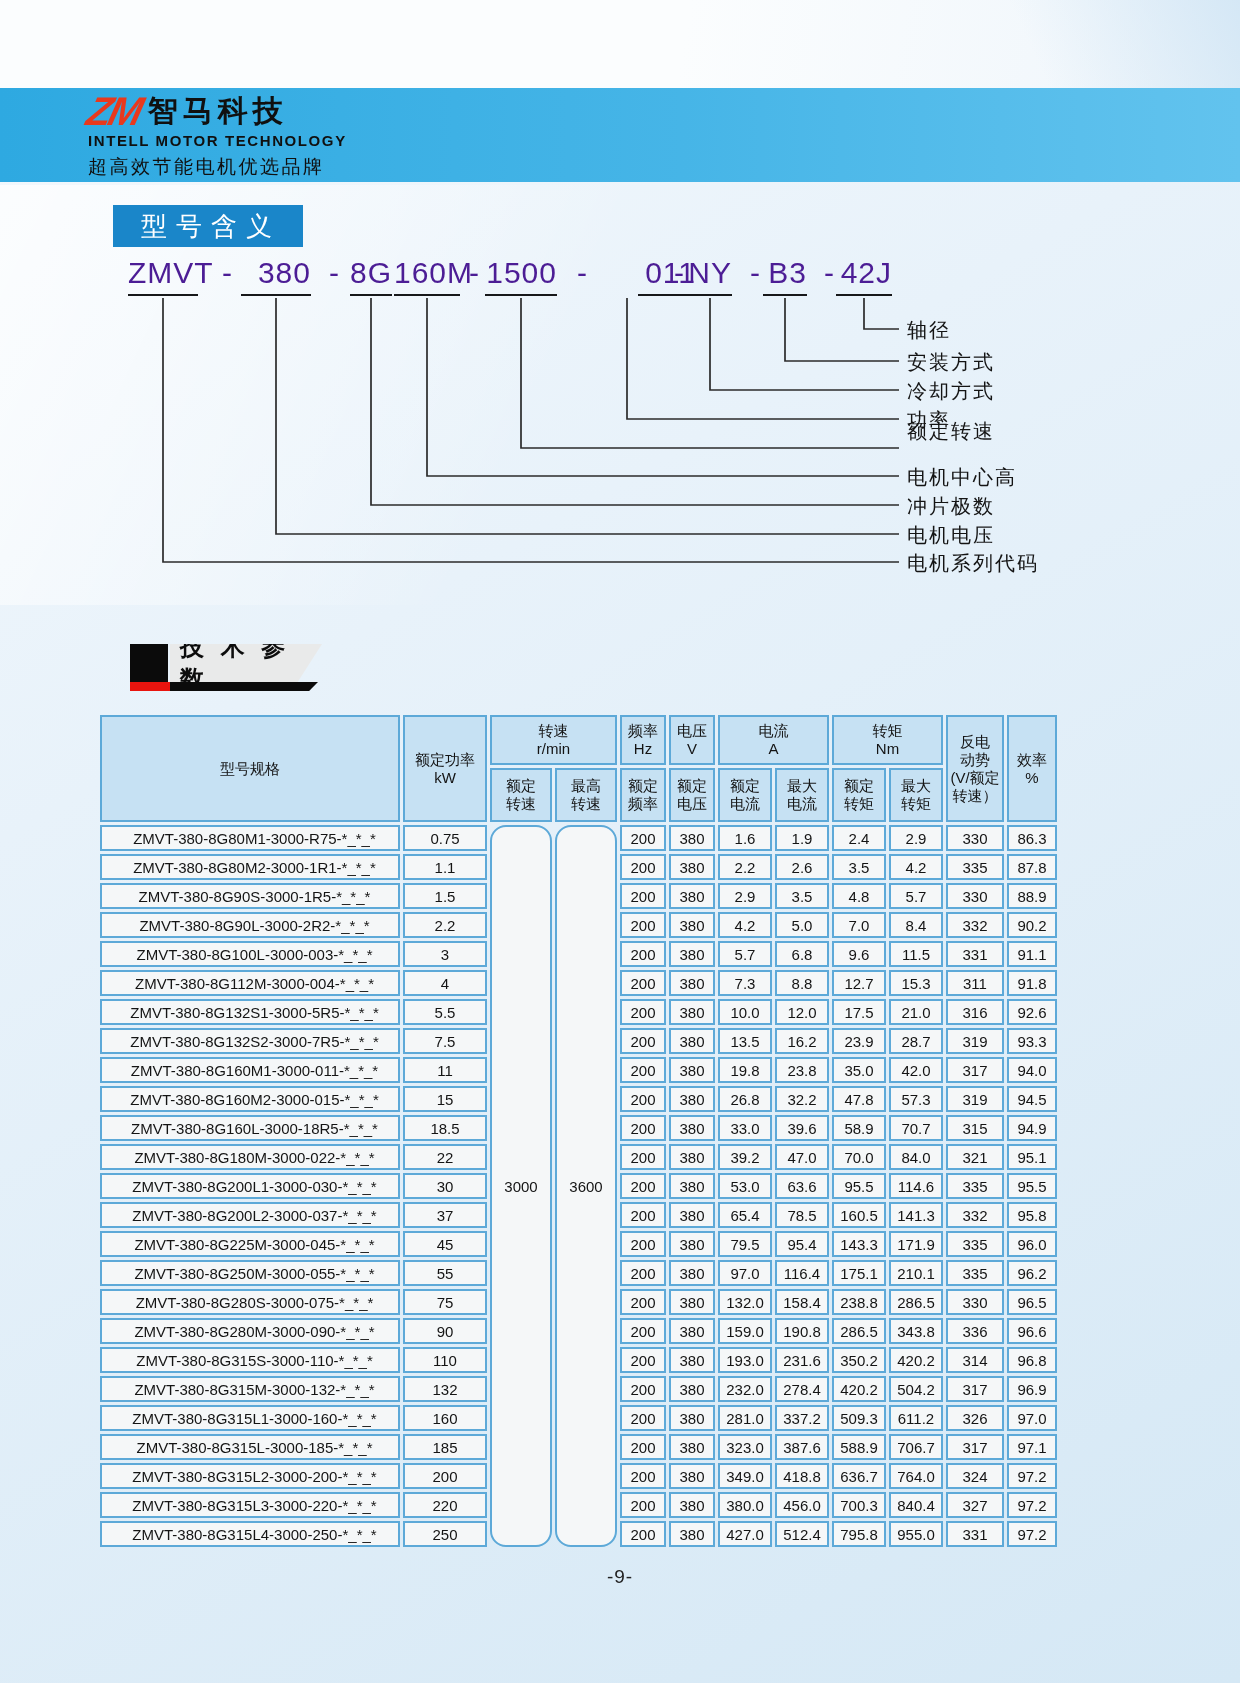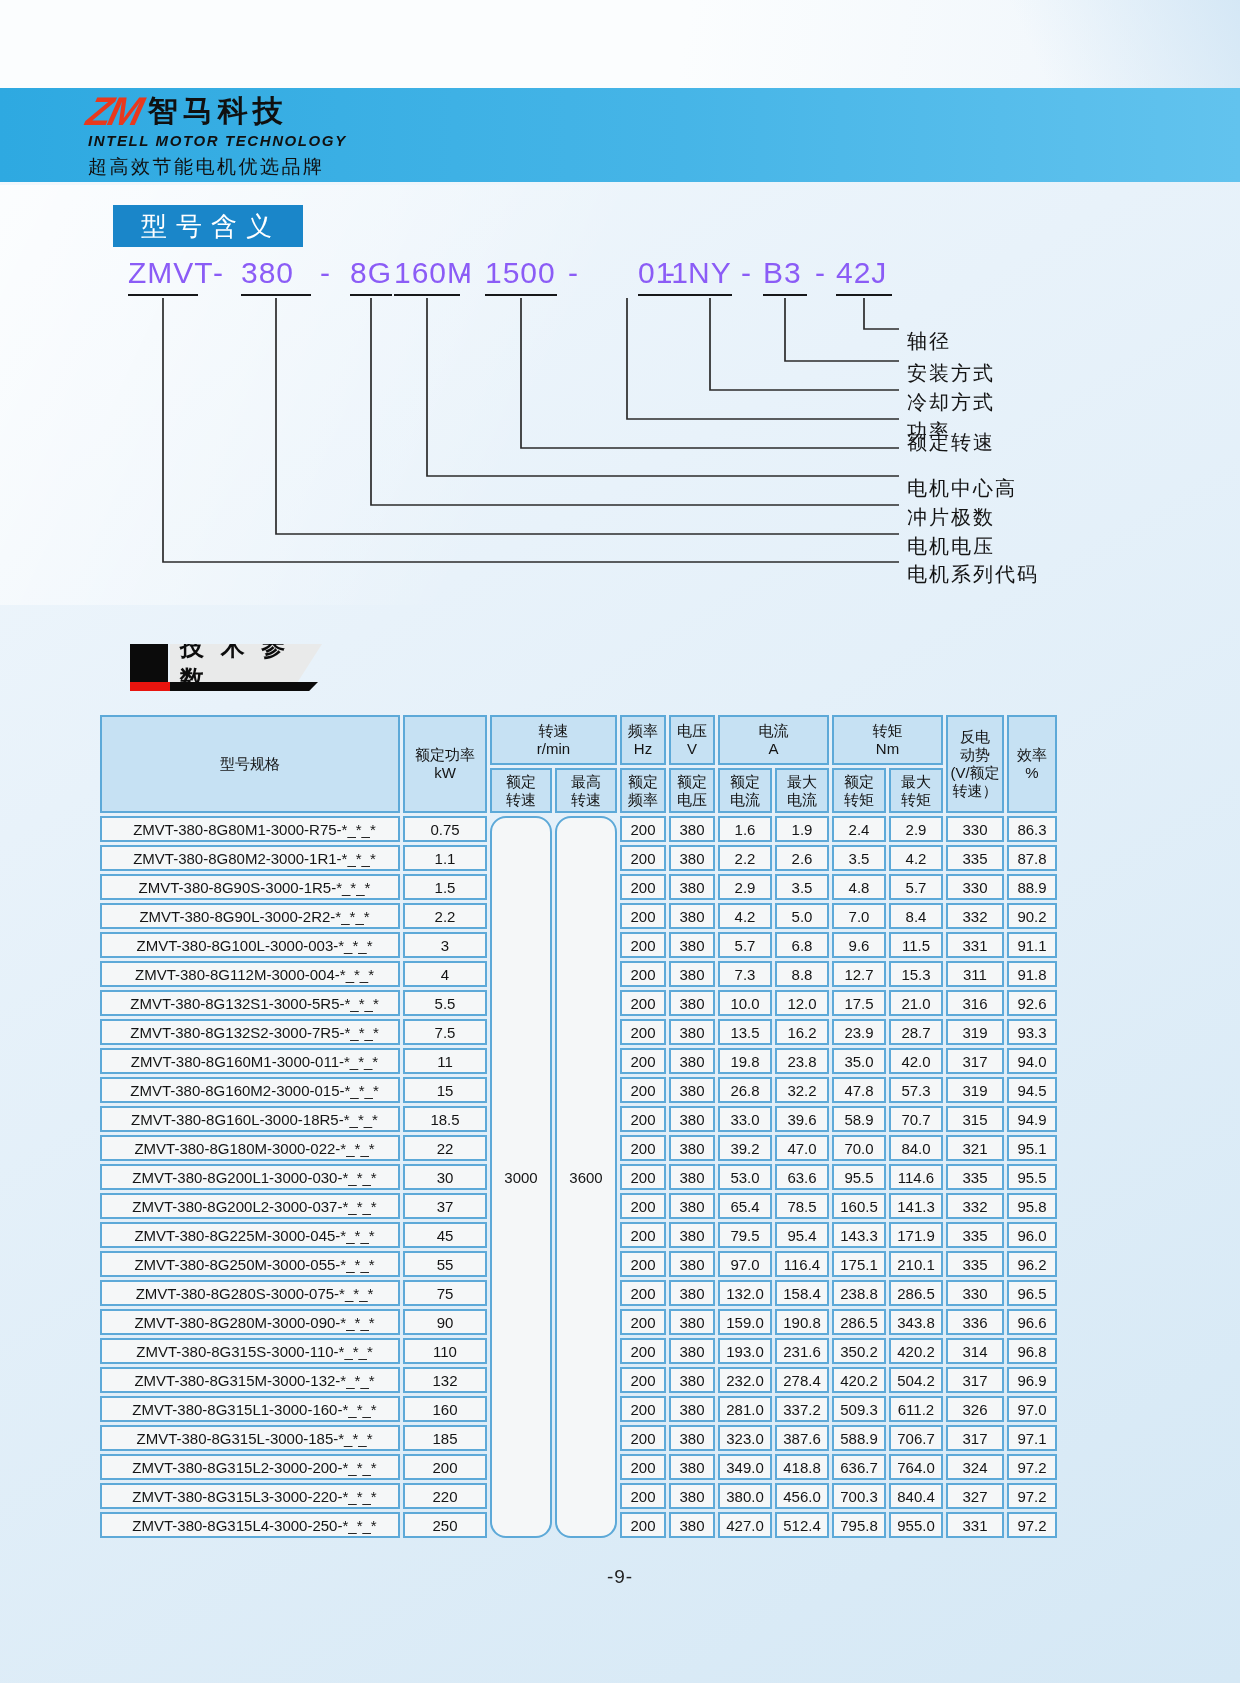--- a/index.html
+++ b/index.html
@@ -20,34 +20,34 @@
            background: linear-gradient(115deg, rgba(255,255,255,.75) 0%, rgba(255,255,255,0) 45%); }
 
   
   .band { position:absolute; top:88px; left:0; width:1240px; height:94px;
           background: linear-gradient(90deg,#2ea9e1 0%, #46b5e7 55%, #62c3ee 100%); }
   .logo-wrap { position:absolute; left:88px; top:3px; }
   .logo-row { display:flex; align-items:center; }
   .logo-mark { color:#e8391d; font-style:italic; font-weight:bold; font-size:40px;
                transform: skewX(-14deg); letter-spacing:-3px; line-height:40px; margin-right:8px; }
   .logo-cn { font-size:30px; font-weight:bold; letter-spacing:5px; color:#101010; line-height:40px; }
-  .logo-en { font-size:15px; font-weight:bold; font-style:italic; letter-spacing:1.6px; color:#101010; margin-top:1px; }
+  .logo-en { font-size:15px; font-weight:bold; letter-spacing:1.6px; color:#101010; margin-top:1px; }
   .logo-slogan { font-size:19px; letter-spacing:2.5px; color:#101010; margin-top:5px; }
 
   
   .model-title { position:absolute; left:113px; top:205px; width:190px; height:42px;
                  background:#1a86c9; color:#ffffff; font-size:26px; letter-spacing:9px;
                  display:flex; align-items:center; justify-content:center; padding-left:6px; }
 
   .code-diagram { position:absolute; left:115px; top:254px; width:1060px; height:330px; }
   .code-seg, .code-dash {
       position:absolute; top:0; height:42px; line-height:38px;
-      font-size:30px; color:#8b5cf6; text-align:left; letter-spacing:1px; }
+      font-size:30px; color:#4c1d95; text-align:right; letter-spacing:1px; }
   .code-seg { border-bottom:2.5px solid #17181a; }
-  .code-label { position:absolute; left:792px; font-size:20px; letter-spacing:2px; color:#141414; white-space:nowrap;margin-top:11px; }
+  .code-label { position:absolute; left:792px; font-size:20px; letter-spacing:2px; color:#141414; white-space:nowrap; }
   .code-lines { position:absolute; left:0; top:0; }
 
   
   .tech-title { position:absolute; left:97px; top:644px; width:230px; height:52px;margin-left:33px; }
   .tech-sq { position:absolute; left:0; top:0; width:38px; height:38px; background:#0b0b0b; }
   .tech-red { position:absolute; left:0; top:38px; width:40px; height:9px; background:#e8140e; }
   .tech-plaque { position:absolute; left:40px; top:0; width:152px; height:38px; background:#e9eaea;
                  clip-path: polygon(0 0, 100% 0, 84% 100%, 0 100%);
                  display:flex; align-items:center; padding-left:10px;
                  font-size:24px; font-weight:bold; letter-spacing:5px; color:#0c0c0c; }
@@ -55,21 +55,21 @@
               clip-path: polygon(0 0, 100% 0, 94% 100%, 0 100%); }
 
   
   table.specs { position:absolute; left:97px; top:712px;
                 border-collapse:separate; border-spacing:3px; table-layout:fixed; }
   table.specs th, table.specs td {
       border:2px solid #5da9d8; text-align:center; vertical-align:middle;
       white-space:pre-line; overflow:hidden; }
   table.specs th { background:#c6e1f3; font-weight:normal; font-size:15px; line-height:1.2; color:#141414; }
   table.specs .r1 th { height:50px; }
-  table.specs .r2 th { height:45px; }
+  table.specs .r2 th { height:54px; }
   th.bemf { font-size:13.5px; line-height:1.18; }
   table.specs td { background:#f5f7f8; height:26px; font-size:15px; color:#141414; white-space:nowrap; }
   td.model { text-align:left; padding-left:9px; font-size:15px; }
   td.merged { background:#d7eaf7; font-size:16px;border-radius:16px; }
 
   .page-num { position:absolute; top:1566px; left:0; width:1240px; text-align:center;
               font-size:19px; color:#222; letter-spacing:1px; }
 </style>
 </head>
 <body>

